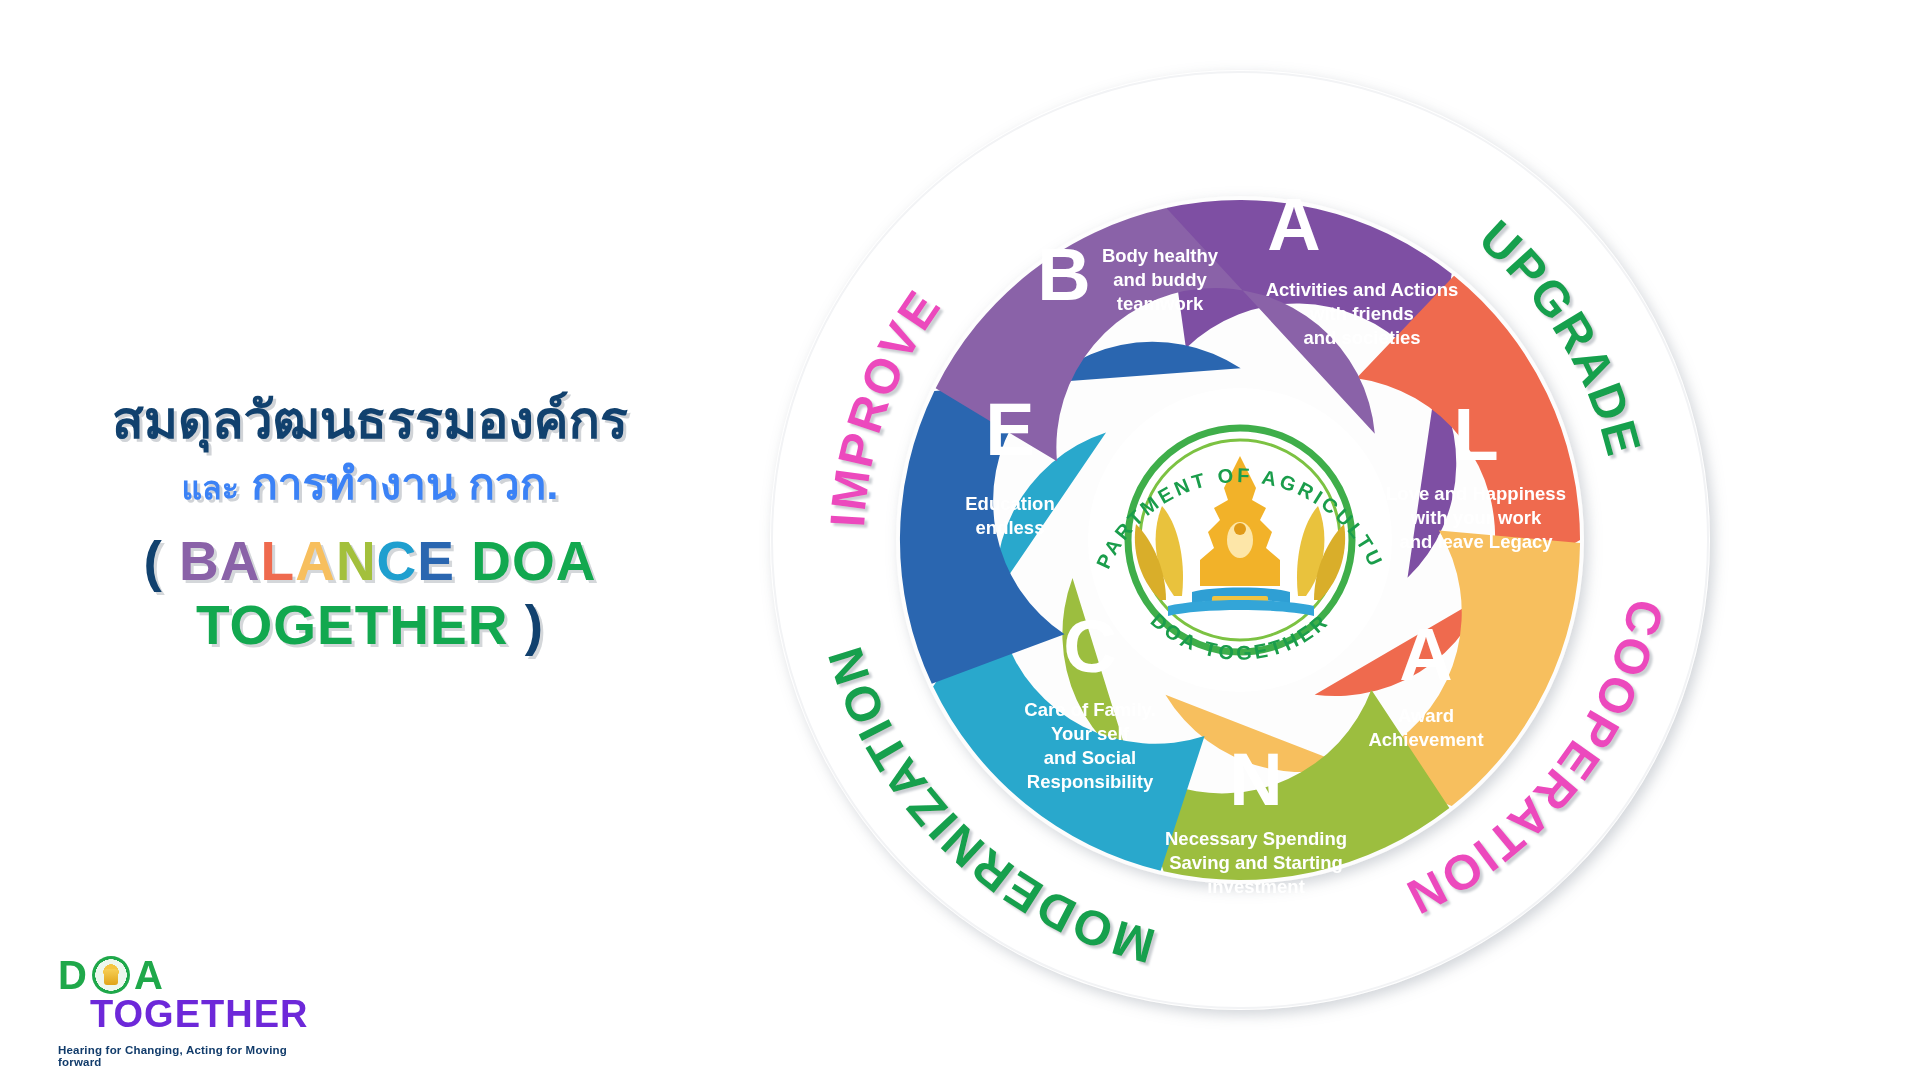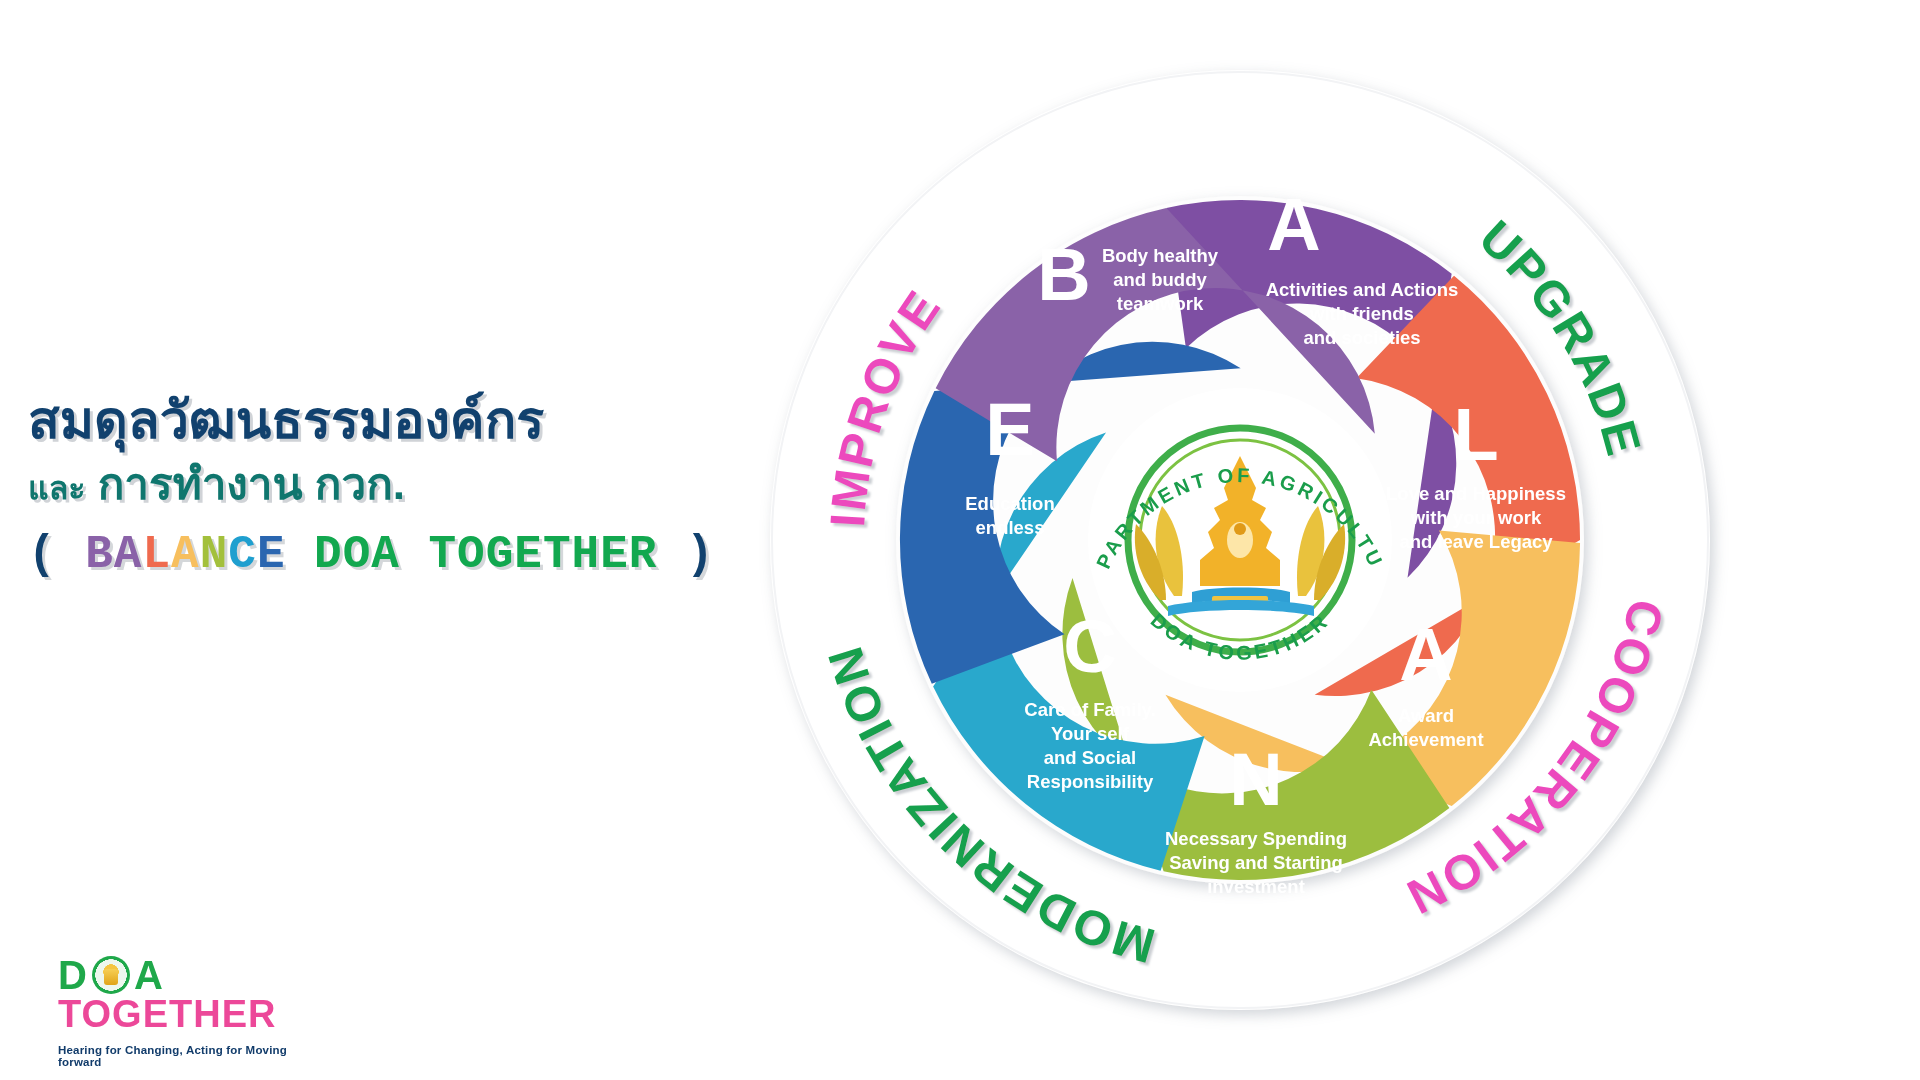--- a/index.html
+++ b/index.html
@@ -9,41 +9,40 @@
     font-family: "Liberation Sans", sans-serif;
     overflow: hidden;
   }
   #stage { position: relative; width: 1920px; height: 1080px; }
 
   
   .left-block {
     position: absolute;
     left: 0; top: 390px;
     width: 740px;
-    margin-left: 28px;
+    text-align: center;
   }
   .headline-1 {
     font-size: 52px; font-weight: bold;
     color: #11416e; letter-spacing: 0px;
     line-height: 1.18;
     text-shadow: 3px 3px 0 rgba(170,175,182,0.55);
   }
   .headline-2 {
     font-size: 44px; font-weight: bold;
     color: #11416e; line-height: 1.3;
     text-shadow: 3px 3px 0 rgba(170,175,182,0.55);
     margin-top: 4px;
   }
   .headline-2 .small { font-size: 32px; }
   .headline-3 {
     margin-top: 16px;
-    font-size: 46px; font-weight: bold;
+    font-size: 55px; font-weight: bold;
     letter-spacing: 1px;
     text-shadow: 3px 3px 0 rgba(170,175,182,0.5);
-    font-family: Liberation Mono, monospace;
   }
   .headline-3 .paren { color: #11416e; }
 
   
   .logo {
     position: absolute; left: 58px; top: 955px;
     width: 230px;
   }
   .logo-row1 {
     display: flex; align-items: center; gap: 4px;
@@ -87,39 +86,39 @@
   .ring-word { font-family: "Liberation Sans", sans-serif; font-weight: bold; font-size: 49px; letter-spacing: 2px; }
   .emblem-word { font-family: "Liberation Sans", sans-serif; font-weight: bold; font-size: 20px; fill: #1a9d4b; letter-spacing: 3.4px; }
 </style>
 </head>
 <body>
 
 <div id="stage">
 
   <div class="left-block">
     <div class="headline-1" style="color: rgb(17, 65, 110);">สมดุลวัฒนธรรมองค์กร</div>
-    <div class="headline-2" style="color: #0f766e;">
+    <div class="headline-2" style="color: #3b82f6;">
       <span class="small">และ</span>
       <span>การทำงาน กวก.</span>
     </div>
     <div class="headline-3">
       <span class="paren" style="color: rgb(17, 65, 110);">(</span>
       <span id="balance-word"><span style="color: rgb(138, 98, 168);">B</span><span style="color: rgb(138, 98, 168);">A</span><span style="color: rgb(239, 106, 78);">L</span><span style="color: rgb(247, 191, 94);">A</span><span style="color: rgb(163, 192, 60);">N</span><span style="color: rgb(31, 159, 207);">C</span><span style="color: rgb(42, 102, 176);">E</span></span>
       <span id="doa-together-word" style="color: rgb(18, 168, 79);">DOA TOGETHER</span>
       <span class="paren" style="color: rgb(17, 65, 110);">)</span>
     </div>
   </div>
 
   <div class="logo">
     <div class="logo-row1" style="color: rgb(31, 168, 74);">
       <span>D</span>
       <span class="logo-seal"></span>
       <span>A</span>
     </div>
-    <div class="logo-row2" style="color: #ec4899;">TOGETHER</div>
+    <div class="logo-row2" style="color: #6d28d9; margin-left: 32px;">TOGETHER</div>
     <div class="logo-tag" style="color: rgb(18, 60, 107);">Hearing for Changing, Acting for Moving forward</div>
   </div>
 
   <div id="wheel">
     <svg viewBox="0 0 1080 1080" xmlns="http://www.w3.org/2000/svg">
       <defs>
         <filter id="softShadow" x="-25%" y="-25%" width="150%" height="150%">
           <feDropShadow dx="4" dy="5" stdDeviation="7" flood-color="#9aa2ab" flood-opacity="0.45"></feDropShadow>
         </filter>
         <filter id="textShadow" x="-40%" y="-40%" width="190%" height="190%">

